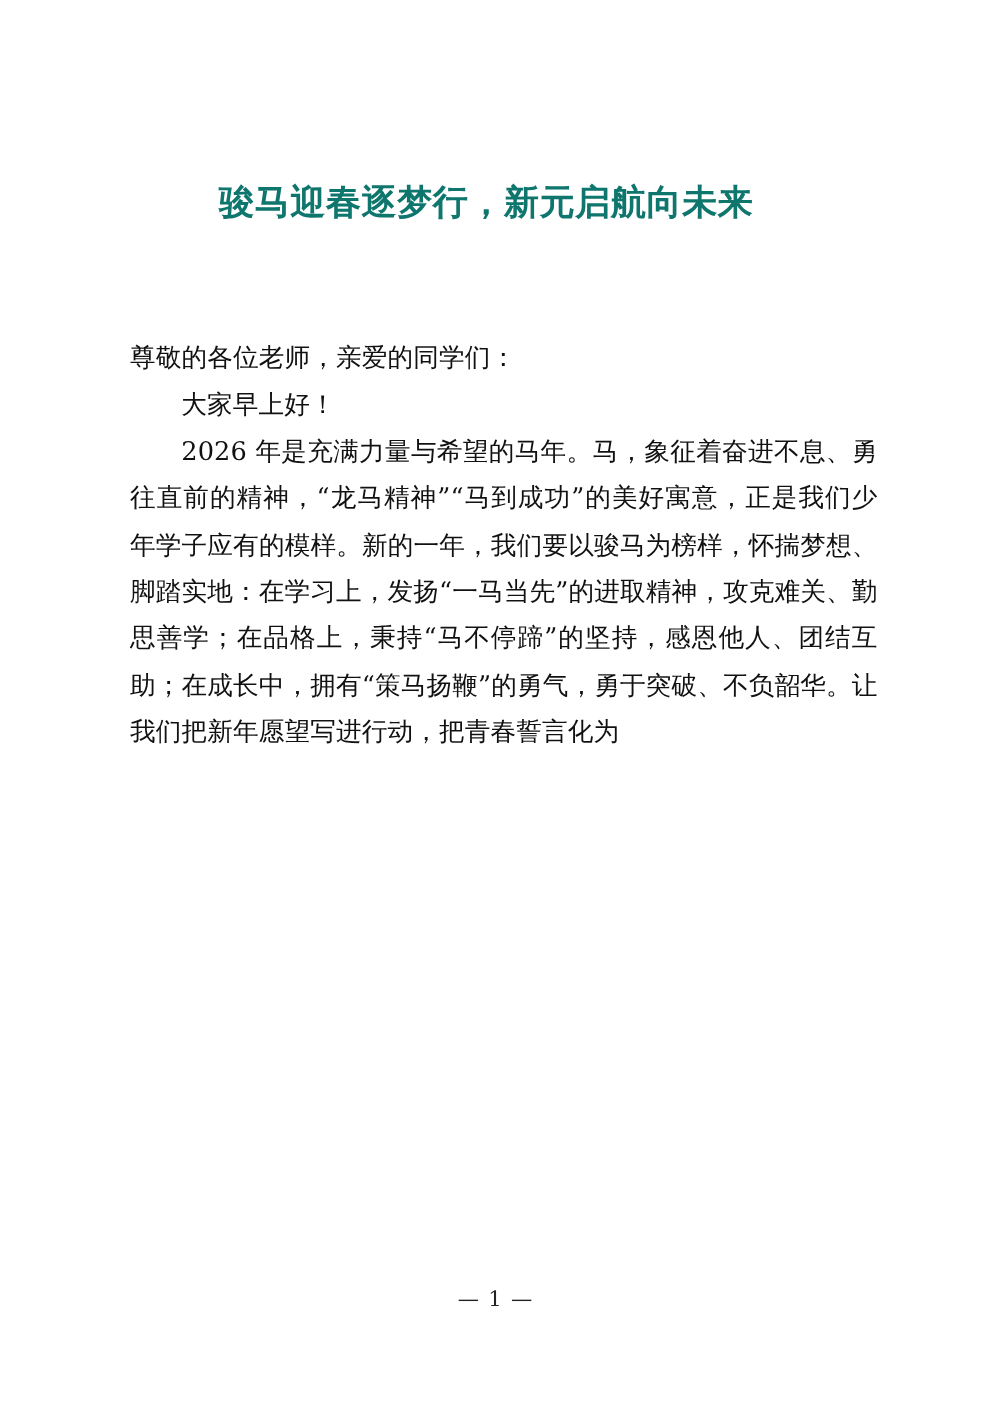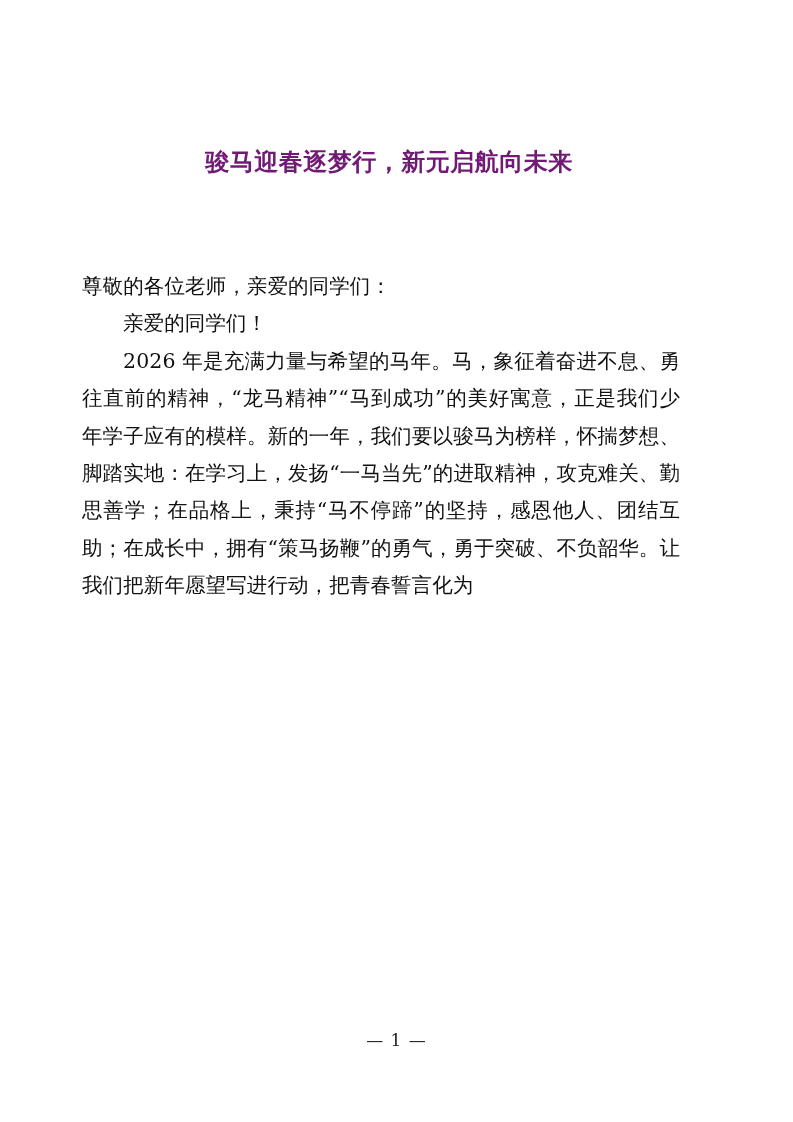--- a/index.html
+++ b/index.html
@@ -27,43 +27,43 @@
 
   
   .doc-title {
     position: absolute;
     left: 98px;
     top: 140px;
     width: 600px;
     text-align: center;
     font-family: "DejaVu Sans", "Liberation Sans", sans-serif;
     font-weight: 700;
-    font-size: 24px;
+    font-size: 28px;
     line-height: 44px;
     letter-spacing: 0.5px;
-    color: #701a75;
+    color: #0f766e;
   }
 
   .doc-title .title-line {
     display: block;
     white-space: nowrap;
   }
 
   .doc-title .title-line-1 {
     text-indent: -18px;
   }
 
   .doc-title .title-line-2 {
     text-indent: 22px;
   }
 
   
   .body-text {
     position: absolute;
-    left: 82px;
+    left: 104px;
     top: 268px;
     width: 598px;
   }
 
   .para {
     margin: 0;
     font-size: 20.5px;
     line-height: 37.4px;
     text-align: justify;
     text-justify: inter-ideograph;
@@ -98,19 +98,19 @@
 <body>
 
 <div class="page">
 
   <div class="doc-title">
     <span class="title-line title-line-1">骏马迎春逐梦行，新元启航向未来</span>
   </div>
 
   <div class="body-text">
     <p class="para salutation">尊敬的各位老师，亲爱的同学们：</p>
-    <p class="para indent">亲爱的同学们！</p>
+    <p class="para indent">大家早上好！</p>
     <p class="para indent">2026 年是充满力量与希望的马年。马，象征着奋进不息、勇往直前的精神，“龙马精神”“马到成功”的美好寓意，正是我们少年学子应有的模样。新的一年，我们要以骏马为榜样，怀揣梦想、脚踏实地：在学习上，发扬“一马当先”的进取精神，攻克难关、勤思善学；在品格上，秉持“马不停蹄”的坚持，感恩他人、团结互助；在成长中，拥有“策马扬鞭”的勇气，勇于突破、不负韶华。让我们把新年愿望写进行动，把青春誓言化为</p>
   </div>
 
   <div class="page-footer">— 1 —</div>
 
 </div>
 
 </body></html>

